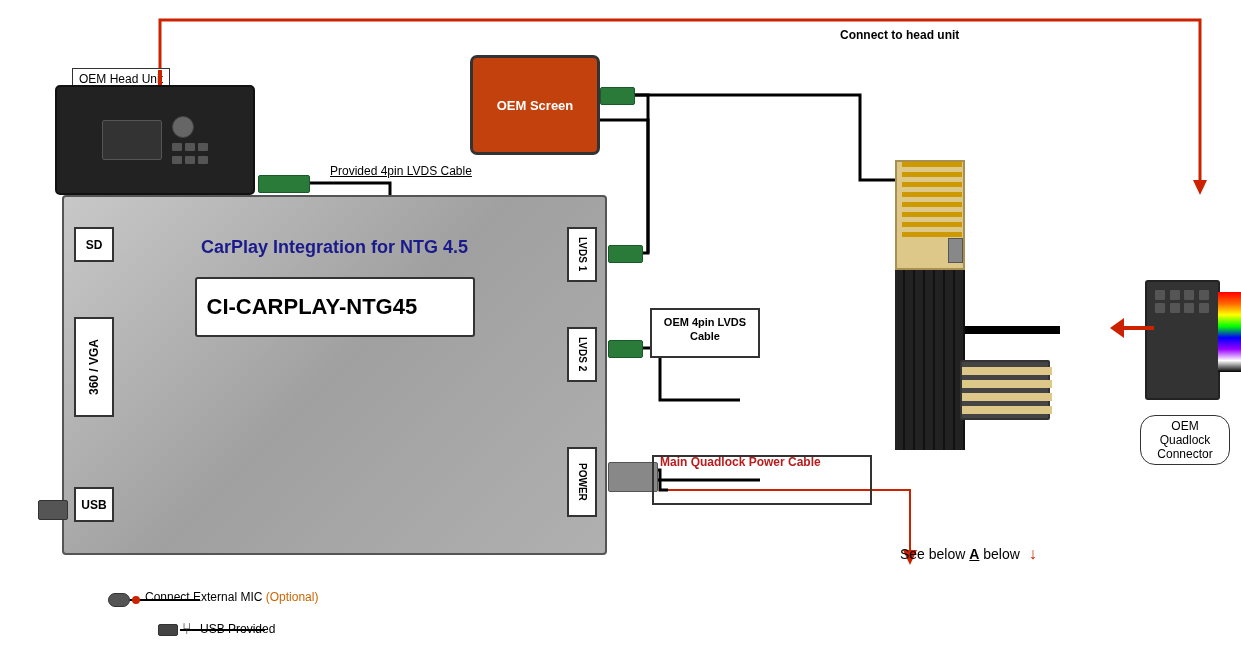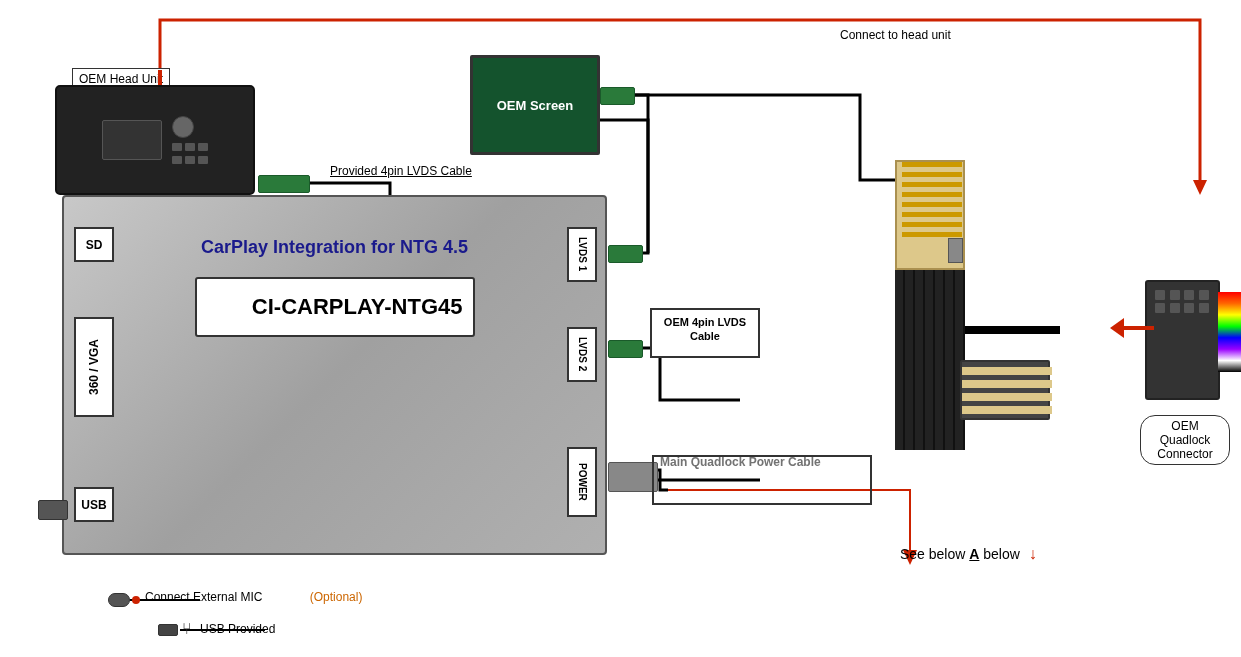--- a/index.html
+++ b/index.html
@@ -42,21 +42,21 @@
     }
     .main-box-id {
       position: absolute;
       top: 80px;
       left: 50%;
       transform: translateX(-50%);
       width: 280px;
       background: white;
       border: 2px solid #333;
       border-radius: 3px;
-      text-align: right;
+      text-align: left;
       font-size: 22px;
       font-weight: bold;
       color: #000;
       padding: 15px 10px;
     }
 
     
     .side-label {
       position: absolute;
       border: 2px solid #333;
@@ -166,23 +166,23 @@
       border: 1px solid #444;
     }
 
     
     .oem-screen-box {
       position: absolute;
       left: 470px;
       top: 55px;
       width: 130px;
       height: 100px;
-      background: #14532d;
+      background: #c2410c;
       border: 3px solid #333;
-      border-radius: 2px;
+      border-radius: 7px;
       display: flex;
       align-items: center;
       justify-content: center;
     }
     .oem-screen-label {
       color: white;
       font-size: 13px;
       font-weight: bold;
       text-align: center;
     }
@@ -334,21 +334,21 @@
 
     <div class="port-label port-lvds2">LVDS 2</div>
 
     <div class="port-label port-power">POWER</div>
   </div>
 
   <div style="position:absolute; left:608px; top:245px; width:35px; height:18px; background:#2a7a3a; border:1px solid #1a5a2a; border-radius:2px;"></div>
   <div style="position:absolute; left:608px; top:340px; width:35px; height:18px; background:#2a7a3a; border:1px solid #1a5a2a; border-radius:2px;"></div>
   <div style="position:absolute; left:608px; top:462px; width:50px; height:30px; background:#888; border:1px solid #555; border-radius:2px;"></div>
 
-  <div class="annotation-noborder" style="left:840px; top:28px; font-weight:normal;">Connect to head unit</div>
+  <div class="annotation-noborder" style="left:840px; top:28px; font-weight:bold;">Connect to head unit</div>
 
   <div style="position:absolute; left:895px; top:160px; width:70px; height:110px; background:#ddc88a; border:2px solid #aa9050;">
 
     <div style="position:absolute; top:0; left:5px; width:60px; height:5px; background:#cc9900;"></div>
     <div style="position:absolute; top:10px; left:5px; width:60px; height:5px; background:#cc9900;"></div>
     <div style="position:absolute; top:20px; left:5px; width:60px; height:5px; background:#cc9900;"></div>
     <div style="position:absolute; top:30px; left:5px; width:60px; height:5px; background:#cc9900;"></div>
     <div style="position:absolute; top:40px; left:5px; width:60px; height:5px; background:#cc9900;"></div>
     <div style="position:absolute; top:50px; left:5px; width:60px; height:5px; background:#cc9900;"></div>
     <div style="position:absolute; top:60px; left:5px; width:60px; height:5px; background:#cc9900;"></div>
@@ -364,21 +364,21 @@
   <div class="oem-lvds-label" style="left:658px; top:315px;">
     <span style="white-space:pre-line;">OEM 4pin
 LVDS Cable</span>
   </div>
 
   <div style="position:absolute; left:650px; top:308px; width:110px; height:50px; border:2px solid #333; background:white;">
     <div style="font-size:11px; font-weight:bold; text-align:center; padding:5px 3px; line-height:1.3;">OEM 4pin
 LVDS Cable</div>
   </div>
 
-  <div style="position:absolute; left:660px; top:455px; font-size:12px; font-weight:bold; color:#737373;">Main Quadlock Power Cable</div>
+  <div style="position:absolute; left:660px; top:455px; font-size:12px; font-weight:bold; color:#b91c1c;">Main Quadlock Power Cable</div>
 
   <div style="position:absolute; left:652px; top:455px; width:220px; height:50px; border:2px solid #333; background:transparent;"></div>
 
   <div style="position:absolute; left:1145px; top:280px; width:75px; height:120px; background:#333; border:2px solid #222; border-radius:3px;">
 
     <div style="display:grid; grid-template-columns: repeat(4,1fr); gap:3px; padding:8px;">
       <div style="width:10px;height:10px;background:#555;border-radius:1px;"></div>
       <div style="width:10px;height:10px;background:#555;border-radius:1px;"></div>
       <div style="width:10px;height:10px;background:#555;border-radius:1px;"></div>
       <div style="width:10px;height:10px;background:#555;border-radius:1px;"></div>
@@ -399,21 +399,21 @@
   <div class="annotation" style="left:1140px; top:415px; font-size:12px; text-align:center; white-space:normal; width:90px;border-radius:15px;">OEM Quadlock
 Connector</div>
 
   <div style="position:absolute; left:38px; top:500px; width:30px; height:20px; background:#555; border-radius:2px; border:1px solid #333;"></div>
 
   <div style="position:absolute; left:108px; top:593px; width:22px; height:14px; background:#555; border-radius:7px; border:1px solid #333;"></div>
 
   <div style="position:absolute; left:132px; top:596px; width:8px; height:8px; background:#cc2200; border-radius:50%;"></div>
 
   <div style="position:absolute; left:145px; top:590px; font-size:12px;">
-    <span>Connect External MIC </span><span style="color:#cc6600;margin-left:44px;">(Optional)</span>
+    <span>Connect External MIC </span><span style="color:#cc6600;">(Optional)</span>
   </div>
 
   <div style="position:absolute; left:158px; top:624px; width:20px; height:12px; background:#444; border:1px solid #333; border-radius:2px;"></div>
 
   <div style="position:absolute; left:182px; top:620px; font-size:16px; color:#333;">⑂</div>
 
   <div style="position:absolute; left:200px; top:622px; font-size:12px;">USB Provided</div>
 
   <div style="position:absolute; left:900px; top:545px; font-size:14px;">
     <span>See below </span><span style="font-weight:bold; text-decoration:underline;">A</span><span> below</span>

